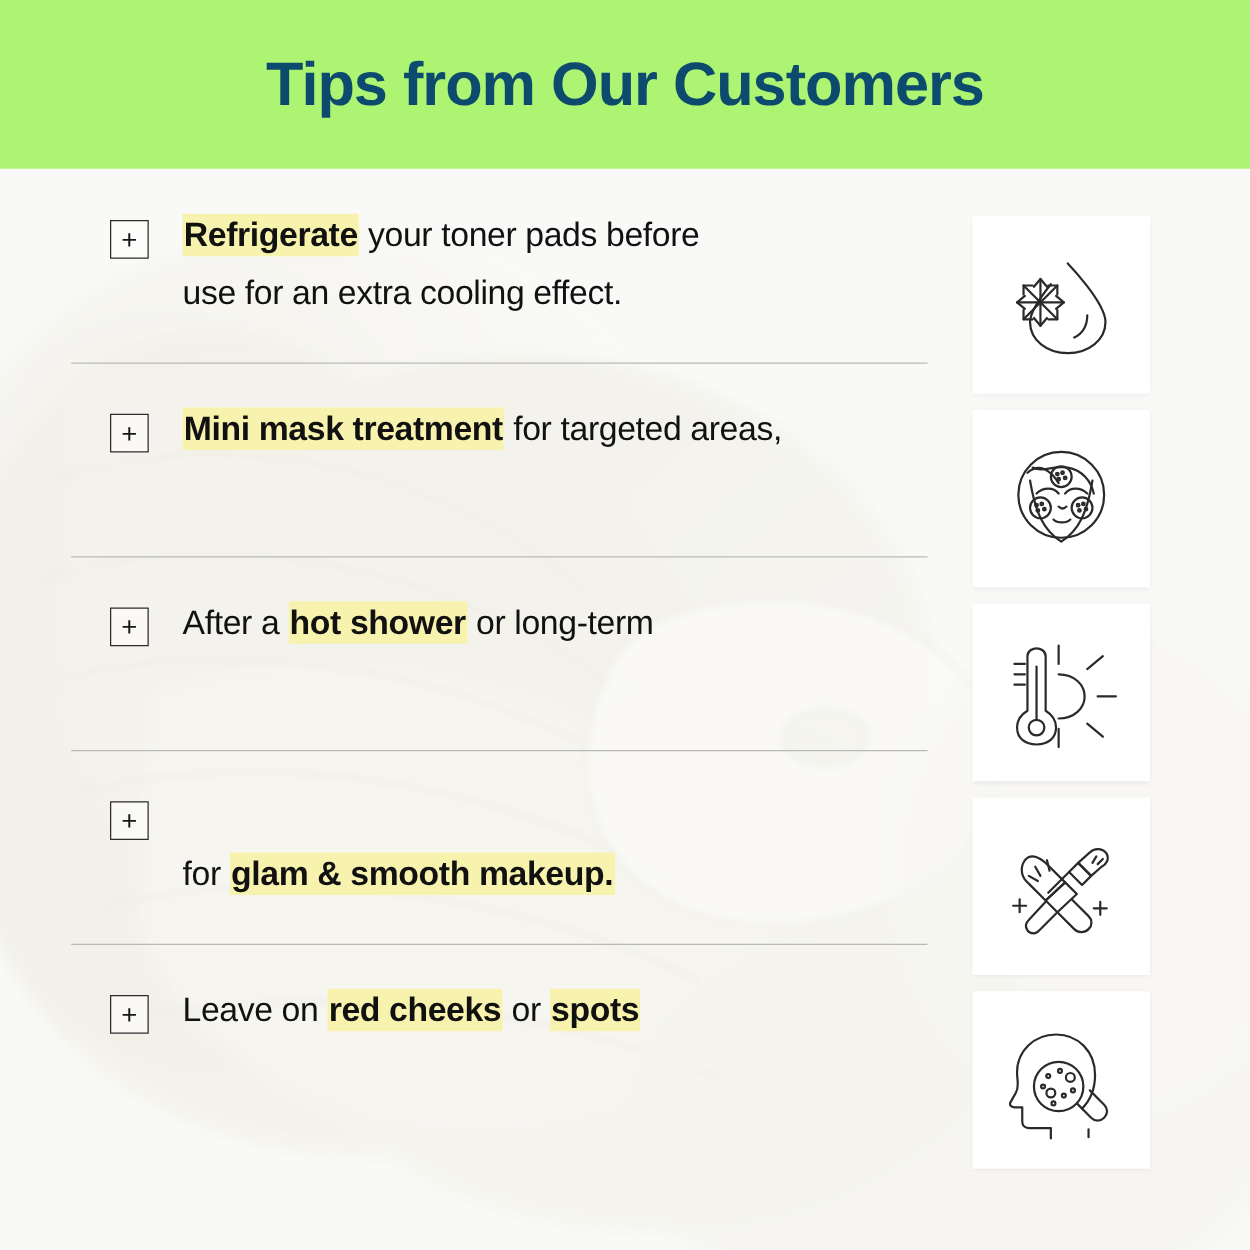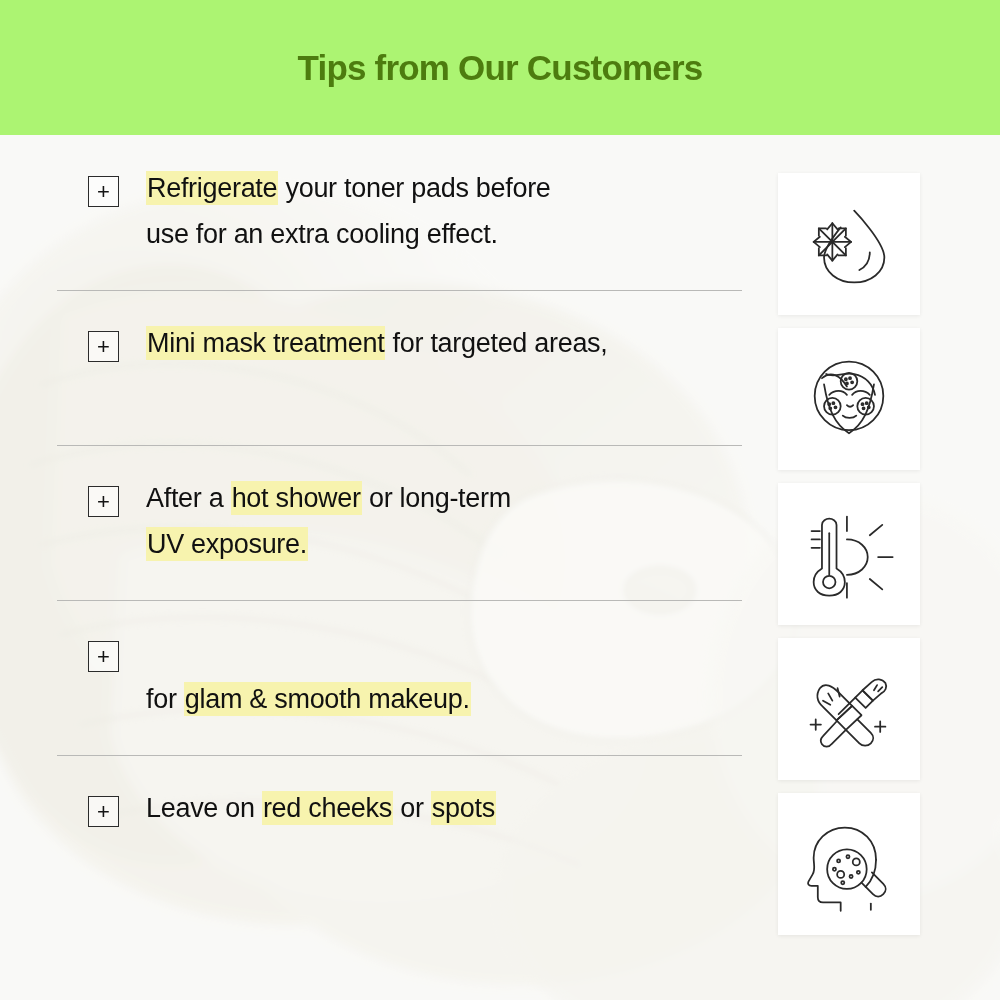--- a/index.html
+++ b/index.html
@@ -43,24 +43,24 @@
     left: 0; top: 0;
     width: 1000px;
     height: 135px;
     background: #acf472;
     z-index: 5;
     display: flex;
     align-items: center;
     justify-content: center;
   }
   .header-title {
-    font-size: 35px;
+    font-size: 49px;
     font-weight: 700;
     letter-spacing: -0.8px;
-    color: #4d7c0f;
+    color: #0c4a6e;
     white-space: nowrap;
   }
 
   
   .tips {
     position: absolute;
     left: 0;
     top: 135px;
     width: 760px;
     z-index: 3;
@@ -105,21 +105,21 @@
     margin-left: 27px;
     margin-top: 30px;
     font-size: 27px;
     line-height: 1.72;
     color: #111111;
     letter-spacing: -0.3px;
     max-width: 600px;
   }
   .tip-text .hl {
     background: #f7f3ae;
-    font-weight: 400;
+    font-weight: 700;
     box-decoration-break: clone;
     -webkit-box-decoration-break: clone;
     padding: 2px 1px;
   }
   .tip-text .plain { font-weight: 400; text-align: right; }
 
   
   .icon-col {
     position: absolute;
     right: 80px;
@@ -227,21 +227,20 @@
       <span class="plus-box">+</span>
       <div class="tip-text">
         <span class="hl">Mini mask treatment</span><span class="plain"> for targeted areas,</span><br>
       </div>
     </div>
 
     <div class="tip-row">
       <span class="plus-box">+</span>
       <div class="tip-text">
         <span class="plain">After a </span><span class="hl">hot shower</span><span class="plain"> or long-term</span><br>
-        <span class="hl">UV exposure.</span>
       </div>
     </div>
 
     <div class="tip-row">
       <span class="plus-box">+</span>
       <div class="tip-text">
         <br>
         <span class="plain">for </span><span class="hl">glam &amp; smooth makeup.</span>
       </div>
     </div>

